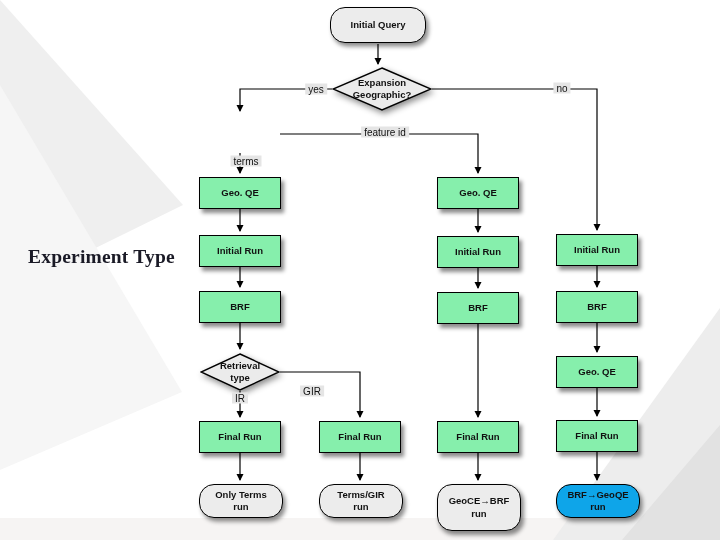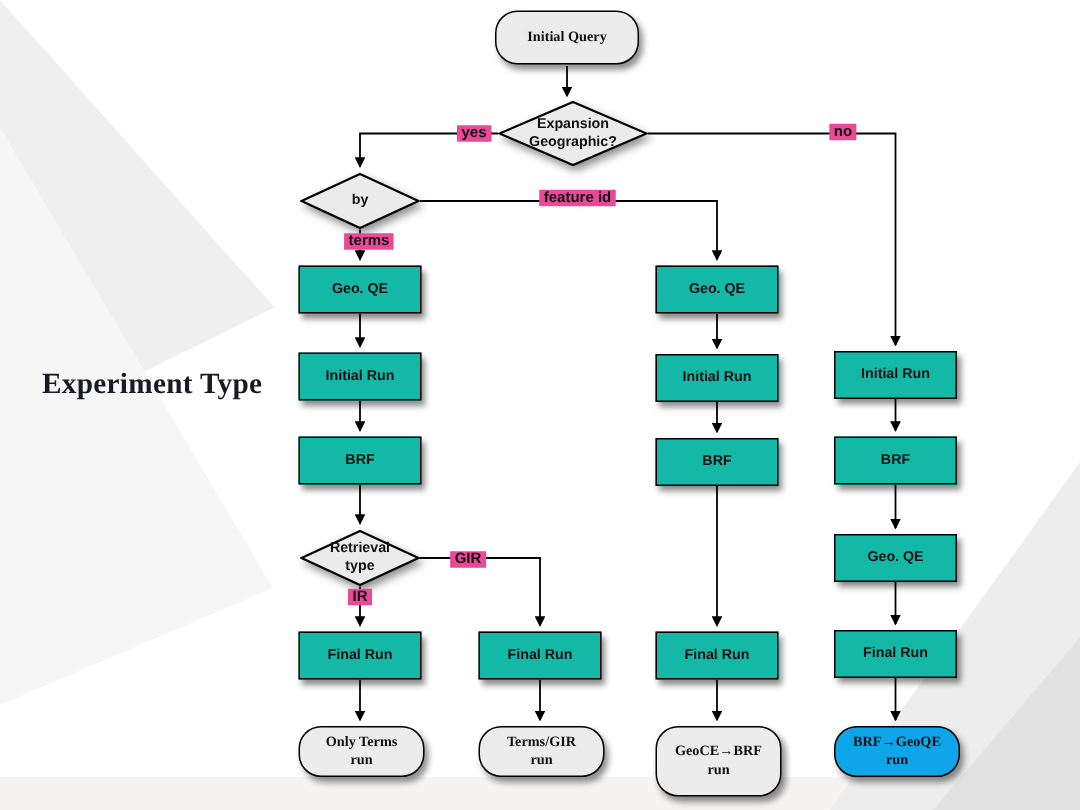--- a/index.html
+++ b/index.html
@@ -8,30 +8,30 @@
   .layer{position:absolute;left:0;top:0;width:720px;height:540px;}
   .decor-layer{z-index:0;}
   .edge-layer{z-index:1;}
   .node-layer{z-index:2;}
   .slide-title{position:absolute;left:28px;top:246px;z-index:3;
     font-family:"Liberation Serif","DejaVu Serif",serif;font-weight:bold;font-size:19.5px;
     letter-spacing:0.2px;}
   .node{position:absolute;display:flex;flex-direction:column;align-items:center;
     justify-content:center;text-align:center;font-size:9.5px;font-weight:bold;
     color:#111;line-height:1.3;box-sizing:border-box;z-index:2;}
-  .node.process{background:#14b8a6;border:1.4px solid #000;
+  .node.process{background:#86efac;border:1.4px solid #000;
     box-shadow:2.5px 3.5px 4px rgba(0,0,0,0.45);}
   .node.terminal{background:#ececec;border:1.7px solid #000;border-radius:15px;
-    box-shadow:2.5px 3.5px 4px rgba(0,0,0,0.45);font-family:Liberation Serif, serif;}
+    box-shadow:2.5px 3.5px 4px rgba(0,0,0,0.45);}
   .node.decision{background:transparent;border:none;}
   .node.decision svg{position:absolute;left:0;top:0;width:100%;height:100%;
     filter:drop-shadow(2.5px 3.5px 3px rgba(0,0,0,0.45));}
   .node .txt{position:relative;z-index:1;}
-  .edge-label{position:absolute;transform:translate(-50%,-50%);background:#ec4899;
-    padding:0 3px;font-size:10px;font-weight:bold;color:#111;z-index:2;white-space:nowrap;}
+  .edge-label{position:absolute;transform:translate(-50%,-50%);background:#e5e5e5;
+    padding:0 3px;font-size:10px;font-weight:normal;color:#111;z-index:2;white-space:nowrap;}
 </style>
 </head>
 <body>
 
 <div class="slide">
   <div class="layer decor-layer"><svg width="720" height="540" viewBox="0 0 720 540">
         <rect x="0" y="518" width="720" height="22" fill="#f6f4f3"></rect>
         <polygon points="0,0 183,205 0,295" fill="#efefef"></polygon>
         <polygon points="0,85 182,392 0,470" fill="#f6f6f6"></polygon>
         <polygon points="720,308 553,540 720,540" fill="#ededed"></polygon>
@@ -67,26 +67,20 @@
   <div class="layer node-layer">
       <div class="node terminal" style="left: 330px; top: 7px; width: 96px; height: 36px;">
         <div class="txt">Initial Query</div>
       </div>
       <div class="node decision" style="left: 332px; top: 67px; width: 100px; height: 44px;">
         <svg viewBox="0 0 100 44">
           <polygon points="50,1 99,22 50,43 1,22" fill="#ebebeb" stroke="#000000" stroke-width="1.4"></polygon>
         </svg>
         <div class="txt">Expansion</div>
         <div class="txt">Geographic?</div>
-      </div>
-      <div class="node decision" style="left: 200px; top: 115px; width: 80px; height: 38px;">
-        <svg viewBox="0 0 80 38">
-          <polygon points="40,1 79,19 40,37 1,19" fill="#ebebeb" stroke="#000000" stroke-width="1.4"></polygon>
-        </svg>
-        <div class="txt">by</div>
       </div>
       <div class="node process" style="left: 199px; top: 177px; width: 82px; height: 32px;">
         <div class="txt">Geo. QE</div>
       </div>
       <div class="node process" style="left: 199px; top: 235px; width: 82px; height: 32px;">
         <div class="txt">Initial Run</div>
       </div>
       <div class="node process" style="left: 199px; top: 291px; width: 82px; height: 32px;">
         <div class="txt">BRF</div>
       </div>
@@ -141,16 +135,16 @@
       </div>
       <div class="node terminal" style="left: 556px; top: 484px; width: 84px; height: 34px; background: #0ea5e9;">
         <div class="txt">BRF→GeoQE</div>
         <div class="txt">run</div>
       </div>
       <div class="edge-label" style="left: 316px; top: 89px;">yes</div>
       <div class="edge-label" style="left: 523px; top: 88px; margin-left: 39px;">no</div>
       <div class="edge-label" style="left: 246px; top: 161px;">terms</div>
       <div class="edge-label" style="left: 385px; top: 132px;">feature id</div>
       <div class="edge-label" style="left: 240px; top: 398px;">IR</div>
-      <div class="edge-label" style="left: 312px; top: 373px;">GIR</div>
+      <div class="edge-label" style="left: 312px; top: 391px;">GIR</div>
     </div>
   <div class="slide-title" style="color: rgb(26, 26, 38);">Experiment Type</div>
 </div>
 
 </body></html>

